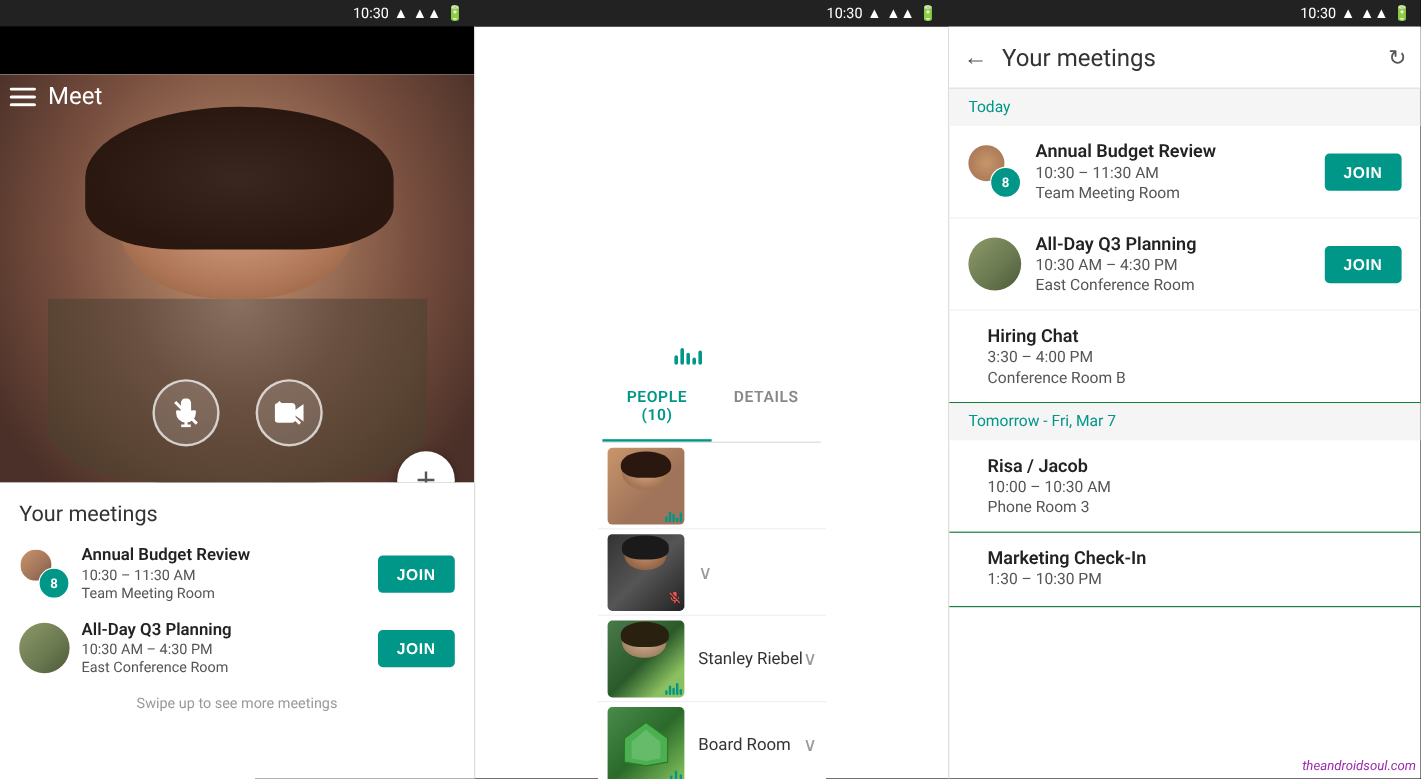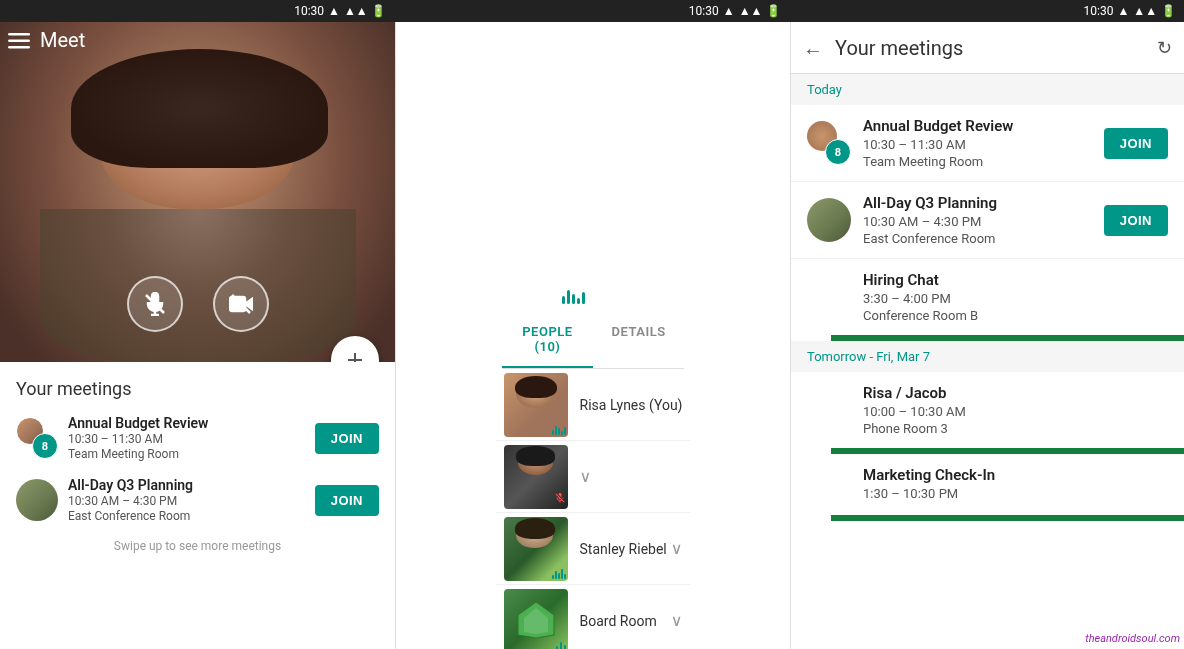--- a/index.html
+++ b/index.html
@@ -41,20 +41,21 @@
     }
 
     
     .panel-1 {
       width: 395px;
       display: flex;
       flex-direction: column;
       background: #fff;
       position: relative;
       flex-shrink: 0;
+      margin-top: 40px;
     }
 
     .video-section {
       position: relative;
       height: 340px;
       background: #333;
       overflow: hidden;
     }
 
     .video-bg {
@@ -447,22 +448,21 @@
       margin: 2px 0;
     }
 
     .meeting-row-room {
       font-size: 13px;
       color: #555;
     }
 
     .no-btn-meeting {
       padding: 12px 32px;
-      border-bottom: 6px solid #15803d;
-      margin-left: 40px;
+      border-bottom: 1px solid #15803d;
     }
 
     .no-btn-meeting .meeting-row-name {
       font-size: 15px;
       font-weight: 600;
       color: #222;
     }
 
     .no-btn-meeting .meeting-row-time {
       font-size: 13px;
@@ -631,21 +631,20 @@
           <div style="position:absolute;top:10%;left:20%;width:60%;height:45%;background:radial-gradient(#d4a880,#b08060,#8a6040);border-radius:50%;"></div>
           <div style="position:absolute;top:5%;left:18%;width:65%;height:35%;background:#2a1810;border-radius:50% 50% 40% 40%;"></div>
           <div class="thumb-audio">
             <div class="thumb-audio-bar" style="height:5px;"></div>
             <div class="thumb-audio-bar" style="height:9px;"></div>
             <div class="thumb-audio-bar" style="height:7px;"></div>
             <div class="thumb-audio-bar" style="height:4px;"></div>
             <div class="thumb-audio-bar" style="height:8px;"></div>
           </div>
         </div>
-        <div class="person-name">Risa Lynes (You)</div>
       </div>
 
       <div class="person-item">
         <div class="person-video-thumb thumb-2">
           <div style="position:absolute;top:8%;left:22%;width:55%;height:40%;background:radial-gradient(#c09070,#a07050,#785030);border-radius:50%;"></div>
           <div style="position:absolute;top:3%;left:20%;width:60%;height:30%;background:#1a1a1a;border-radius:50% 50% 40% 40%;"></div>
           <div class="mute-icon">
             <svg width="12" height="12" viewBox="0 0 24 24" fill="#ff5252">
               <path d="M19 11h-1.7c0 .74-.16 1.43-.43 2.05l1.23 1.23c.56-.98.9-2.09.9-3.28zm-4.02.17c0-.06.02-.11.02-.17V5c0-1.66-1.34-3-3-3S9 3.34 9 5v.18l5.98 5.99zM4.27 3L3 4.27l6.01 6.01V11c0 1.66 1.33 3 2.99 3 .22 0 .44-.03.65-.08l1.66 1.66c-.71.33-1.5.52-2.31.52-2.76 0-5.3-2.1-5.3-5.1H5c0 3.41 2.72 6.23 6 6.72V21h2v-3.28c.91-.13 1.77-.45 2.54-.9L19.73 21 21 19.73 4.27 3z"></path>
             </svg>

